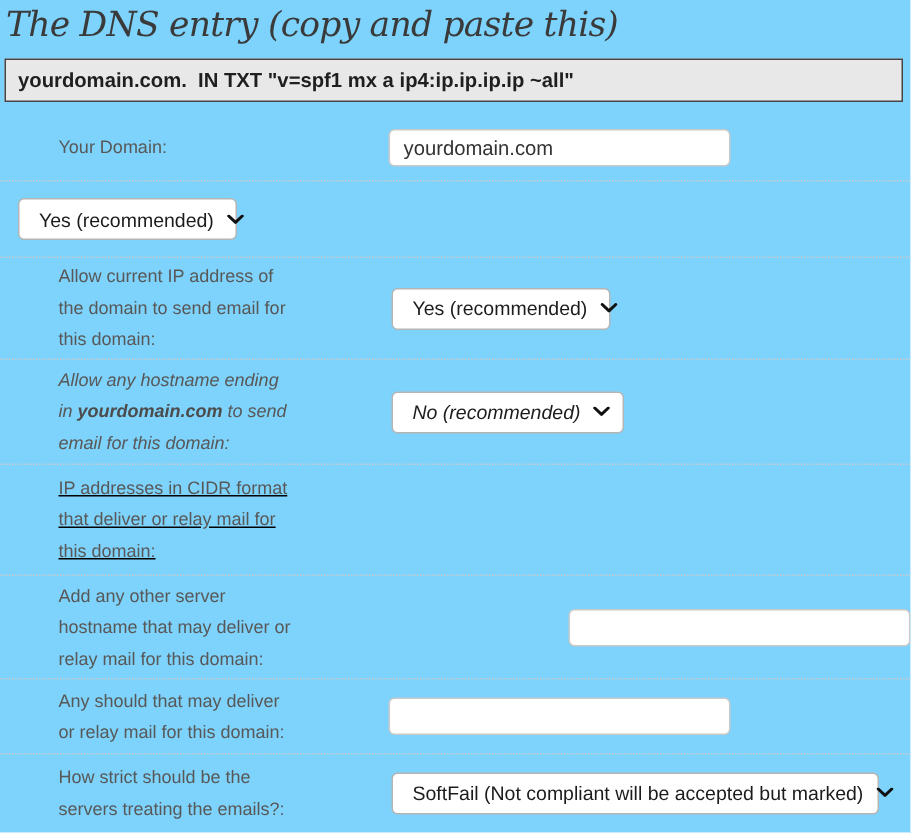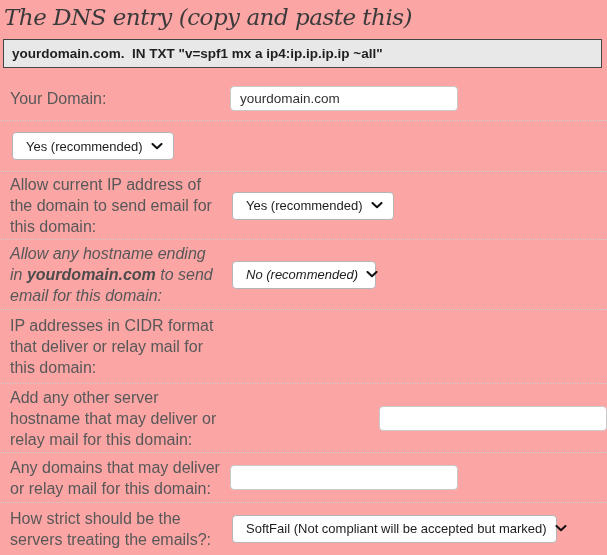--- a/index.html
+++ b/index.html
@@ -3,21 +3,21 @@
 <meta charset="utf-8">
 <style>
   * { box-sizing: border-box; }
   html, body { margin: 0; padding: 0; background: #fff; }
   body { font-family: "Liberation Sans", sans-serif; }
 
   .page {
     width: 607px;
     height: 555px;
     overflow: hidden;
-    background: #fca5a5;
+    background: #7dd3fc;
     position: relative;
   }
 
   .title {
     margin: 4px 0 9px 4px;
     font-family: "DejaVu Serif", serif;
     font-style: italic;
     font-weight: 400;
     font-size: 23px;
     letter-spacing: -0.5px;
@@ -45,31 +45,32 @@
     display: flex;
     align-items: center;
     border-bottom: 1px dotted var(--divider, #cccccc);
     padding-left: 10px;
   }
   .row:last-child { border-bottom: none; }
   .h44 { min-height: 44px; }
   .h51 { min-height: 51px; }
   .h68 { min-height: 68px; }
   .h70 { min-height: 70px; font-style: italic; }
-  .h74 { min-height: 74px; }
+  .h74 { min-height: 74px; text-decoration: underline; }
   .h69 { min-height: 69px; justify-content: space-between; }
   .h50 { min-height: 50px; }
 
   .label {
     width: 220px;
     flex: 0 0 220px;
-    font-size: 16px;
+    font-size: 12px;
     line-height: 21px;
     color: var(--label-text, #585858);
     white-space: pre-line;
+    margin-left: 29px;
   }
   .label .bold { font-weight: 700; color: #4c4c4c; }
 
   input.textfield {
     width: 228px;
     height: 25px;
     border: 1px solid #c9c9c9;
     border-radius: 4px;
     padding: 0 9px;
     font-family: "Liberation Sans", sans-serif;
@@ -88,22 +89,22 @@
     display: flex;
     align-items: center;
     justify-content: space-between;
     gap: 8px;
     padding: 0 10px 0 13px;
     font-size: 13px;
     color: #1c1c1c;
     cursor: default;
     white-space: nowrap;
   }
-  .w150 { width: 162px; }
-  .w147 { width: 144px; }
+  .w150 { width: 146px; }
+  .w147 { width: 155px; }
   .w325 { width: 325px; }
   .select svg { flex: 0 0 auto; display: block; }
 </style>
 </head>
 <body>
 
 <div class="page">
 
   <h1 class="title">The DNS entry (copy and paste this)</h1>
 
@@ -158,21 +159,21 @@
     </div>
 
     <div class="row h69">
       <div class="label">Add any other server
 hostname that may deliver or
 relay mail for this domain:</div>
       <input class="textfield" type="text" value="" style="">
     </div>
 
     <div class="row h50">
-      <div class="label">Any domains that may deliver
+      <div class="label">Any should that may deliver
 or relay mail for this domain:</div>
       <input class="textfield" type="text" value="" style="">
     </div>
 
     <div class="row h51">
       <div class="label">How strict should be the
 servers treating the emails?:</div>
       <div class="select w325" role="combobox">
         <span>SoftFail (Not compliant will be accepted but marked)</span>
         <svg width="12" height="7" viewBox="0 0 12 7">

